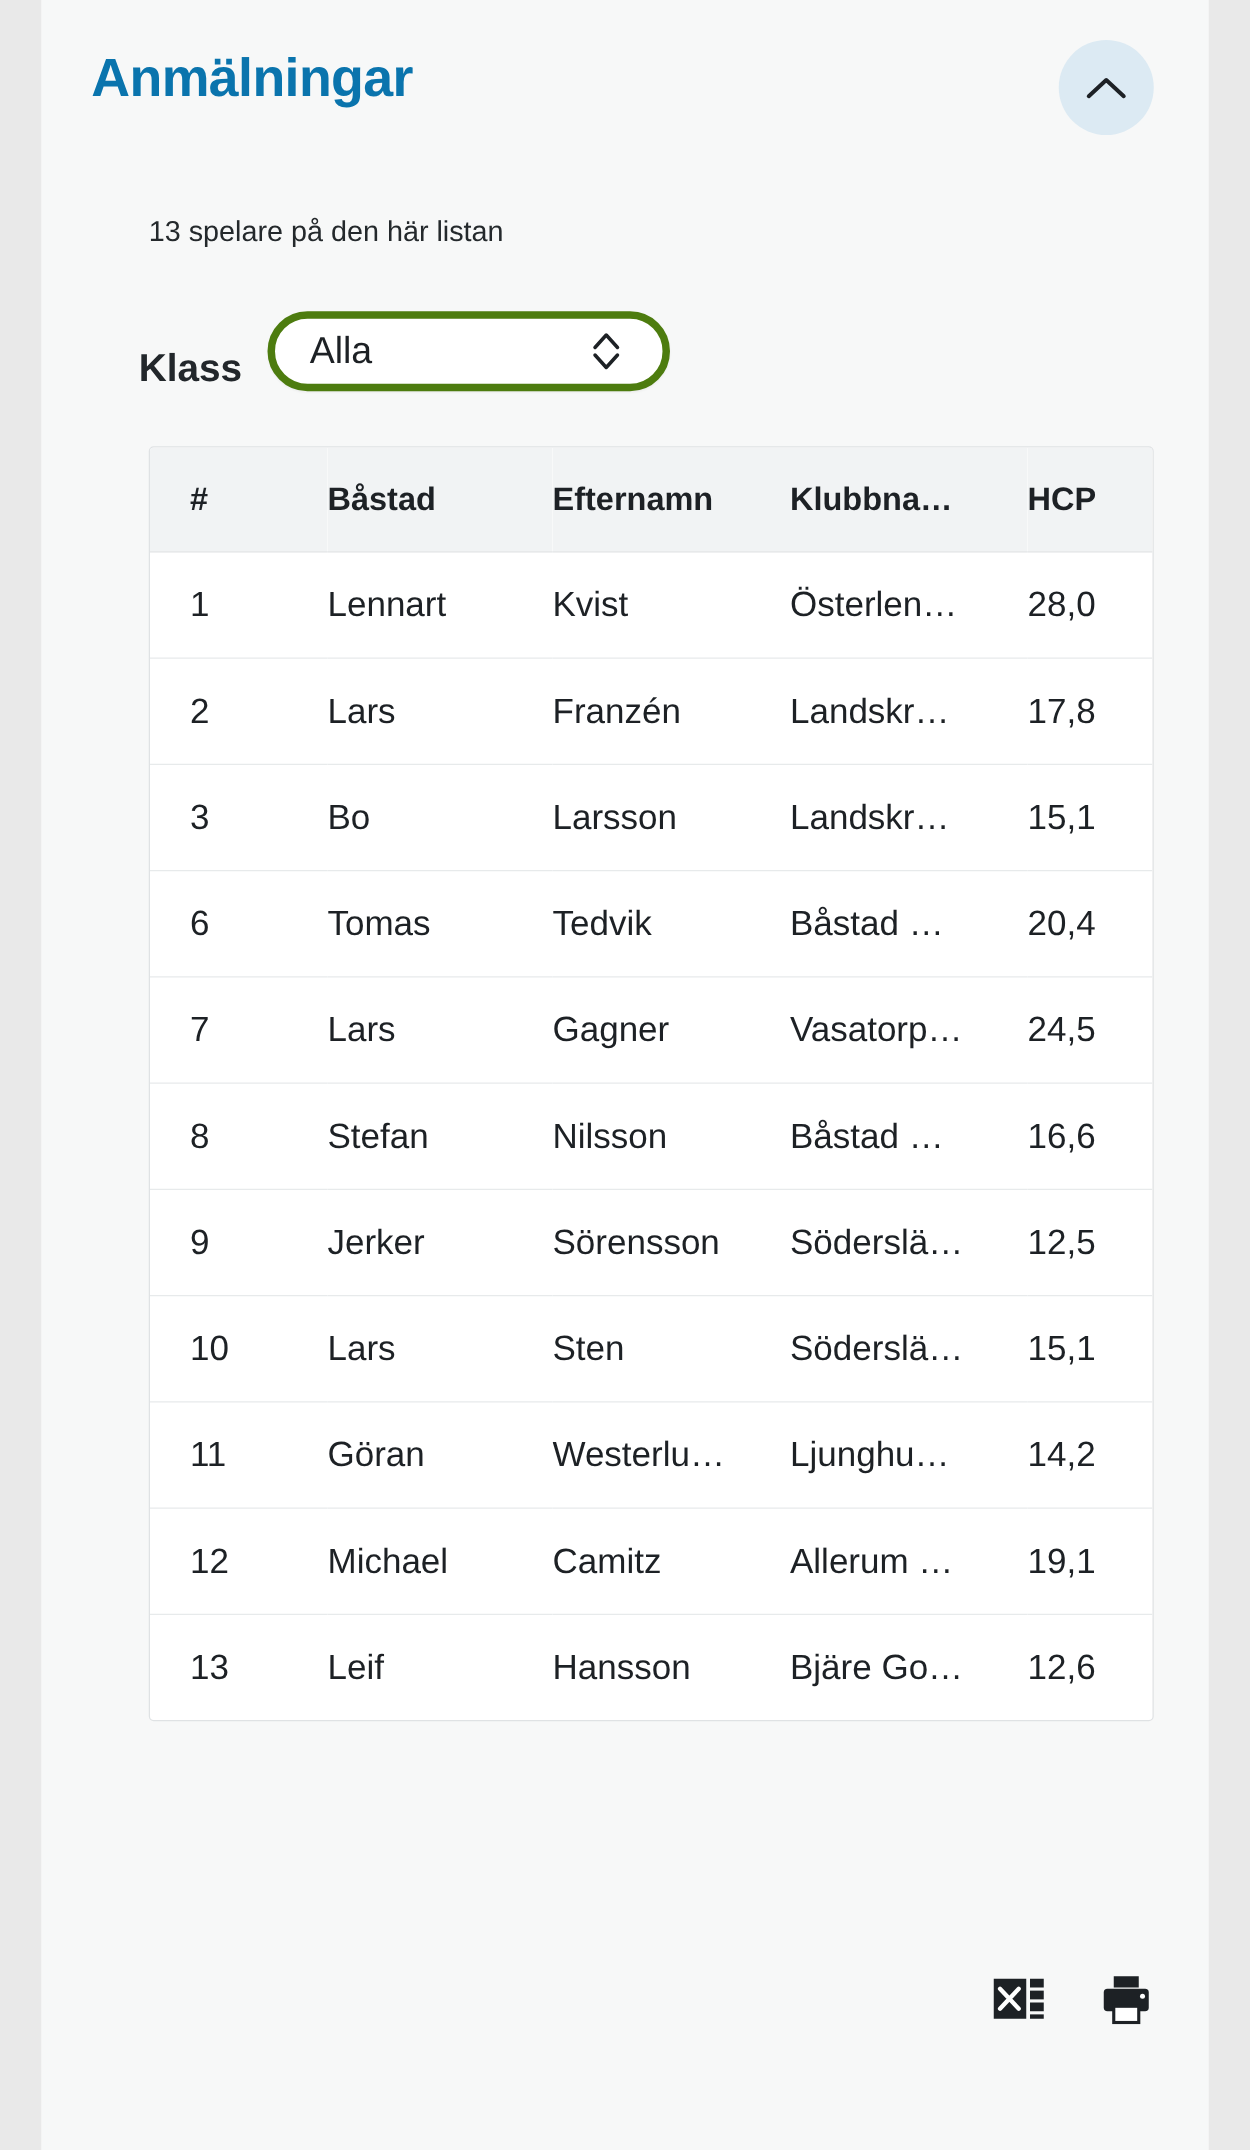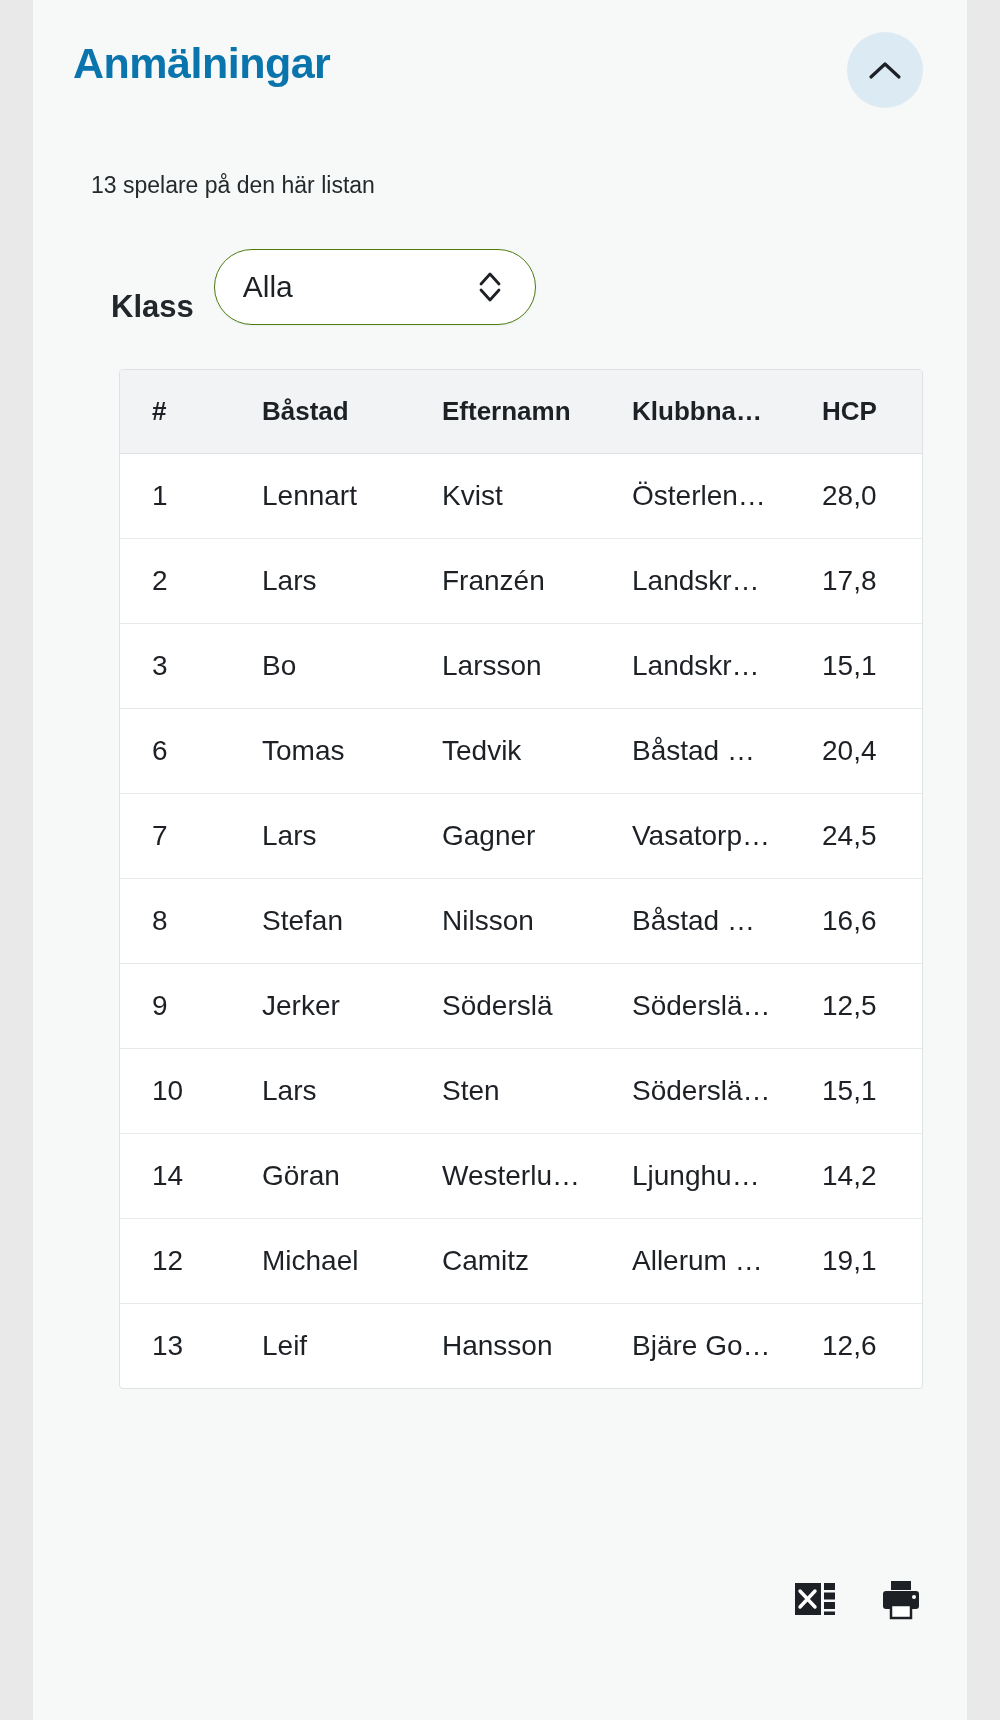--- a/index.html
+++ b/index.html
@@ -56,43 +56,43 @@
     display: flex;
     align-items: center;
     justify-content: center;
     padding: 0;
   }
   .collapse-btn svg {
     display: block;
   }
   .subtitle {
     margin: 0;
-    padding: 52px 0 0 58px;
+    padding: 52px 0 0 86px;
     font-size: 23px;
     color: #24292c;
     font-weight: 400;
   }
   .filter-row {
     display: flex;
     align-items: flex-end;
     padding: 50px 0 0 78px;
   }
   .filter-label {
     font-size: 31px;
     font-weight: bold;
     color: #22272b;
     margin-right: 20px;
   }
   .select-wrap {
     position: relative;
     width: 322px;
-    height: 76px;
+    height: 64px;
     background: #ffffff;
     border-radius: 38px;
-    border: 1px solid #4d7c0f;
+    border: 6px solid #4d7c0f;
     box-shadow: 0 1px 2px rgba(0,0,0,0.05);
     display: flex;
     align-items: center;
     box-sizing: border-box;
   }
   .select-value {
     font-size: 30px;
     color: #1d2125;
     padding-left: 28px;
   }
@@ -249,33 +249,33 @@
           <tr>
             <td class="col-num">8</td>
             <td class="col-first">Stefan</td>
             <td class="col-last">Nilsson</td>
             <td class="col-club">Båstad …</td>
             <td class="col-hcp">16,6</td>
           </tr>
           <tr>
             <td class="col-num">9</td>
             <td class="col-first">Jerker</td>
-            <td class="col-last">Söderslä</td>
+            <td class="col-last">Sörensson</td>
             <td class="col-club">Söderslä…</td>
             <td class="col-hcp">12,5</td>
           </tr>
           <tr>
             <td class="col-num">10</td>
             <td class="col-first">Lars</td>
             <td class="col-last">Sten</td>
             <td class="col-club">Söderslä…</td>
             <td class="col-hcp">15,1</td>
           </tr>
           <tr>
-            <td class="col-num">14</td>
+            <td class="col-num">11</td>
             <td class="col-first">Göran</td>
             <td class="col-last">Westerlu…</td>
             <td class="col-club">Ljunghu…</td>
             <td class="col-hcp">14,2</td>
           </tr>
           <tr>
             <td class="col-num">12</td>
             <td class="col-first">Michael</td>
             <td class="col-last">Camitz</td>
             <td class="col-club">Allerum …</td>

